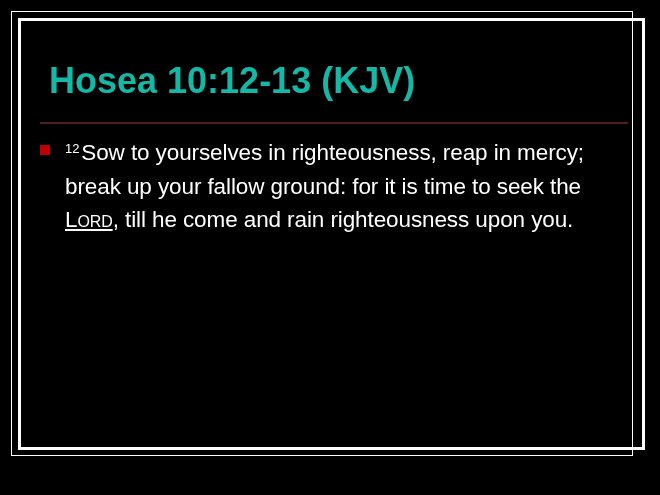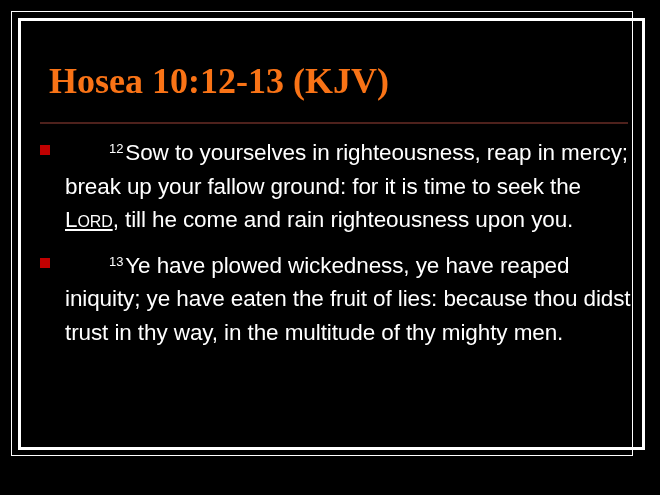--- a/index.html
+++ b/index.html
@@ -40,25 +40,25 @@
     left: 18px;
     top: 18px;
     width: 627px;
     height: 432px;
     box-sizing: border-box;
   }
   #title {
     position: absolute;
     left: 31px;
     top: 42px;
-    font-family: Liberation Serif, serif;
+    font-family: Liberation Sans, sans-serif;
     font-weight: bold;
     font-size: 36px;
     line-height: 42px;
-    color: #f97316;
+    color: #14b8a6;
     letter-spacing: 0px;
     white-space: nowrap;
   }
   #title-rule {
     position: absolute;
     left: 22px;
     top: 104px;
     width: 588px;
     height: 2px;
     background: #4e211c;
@@ -86,21 +86,20 @@
     color: #ffffff;
     font-family: "Liberation Sans", sans-serif;
     font-size: 22.5px;
     line-height: 33.5px;
     letter-spacing: -0.1px;
   }
   .verse-num {
     font-size: 13px;
     vertical-align: 7px;
     padding-right: 2px;
-    margin-left: 44px;
   }
   .smallcaps {
     font-variant: small-caps;
     text-decoration: underline;
   }
 </style>
 </head>
 <body>
 
 <div id="slide">
@@ -114,20 +113,16 @@
 
     <div id="title-rule"></div>
 
     <div id="body">
 
       <div class="bullet-row">
         <span class="bullet-marker"></span>
         <div class="verse"><span class="verse-num">12</span><span>Sow to yourselves in righteousness, reap in mercy; break up your fallow ground: for it is time to seek the </span><span class="smallcaps">Lord</span><span>, till he come and rain righteousness upon you.</span></div>
       </div>
 
-      <div class="bullet-row">
-        <span class="bullet-marker"></span>
-        <div class="verse"><span class="verse-num">13</span><span>Ye have plowed wickedness, ye have reaped iniquity; ye have eaten the fruit of lies: because thou didst trust in thy way, in the multitude of thy mighty men.</span></div>
-      </div>
 
     </div>
   </div>
 </div>
 
 </body></html>

